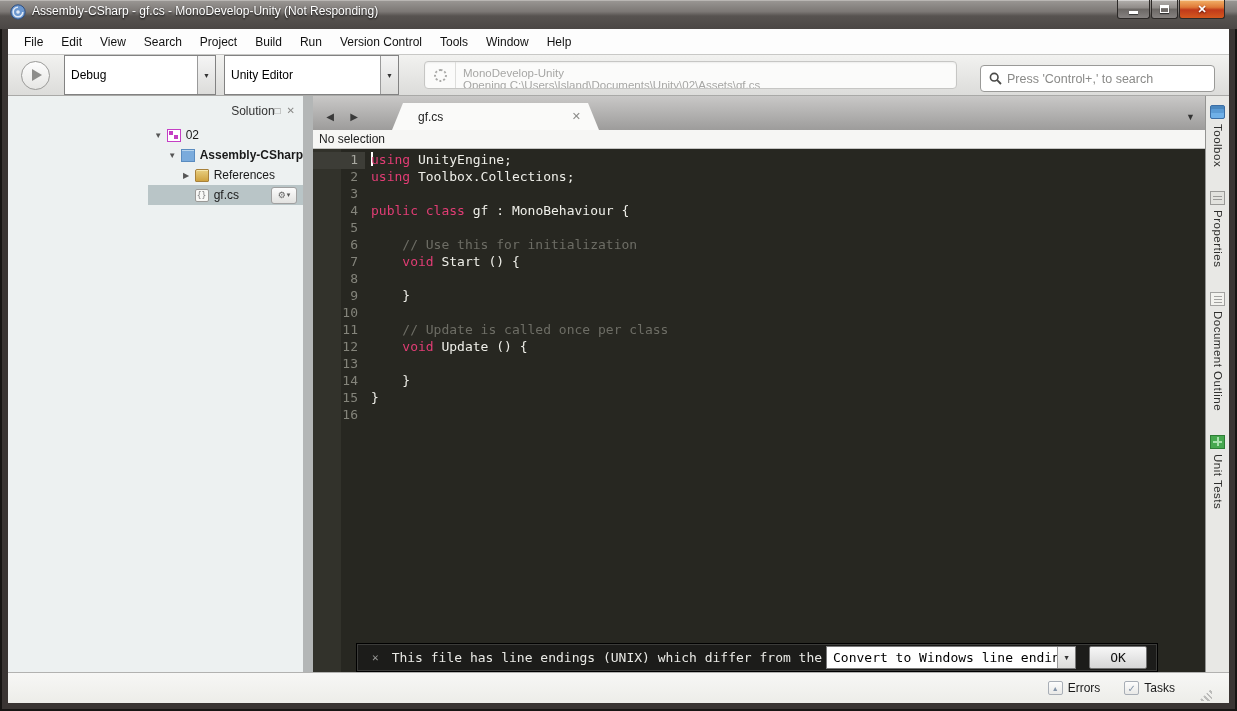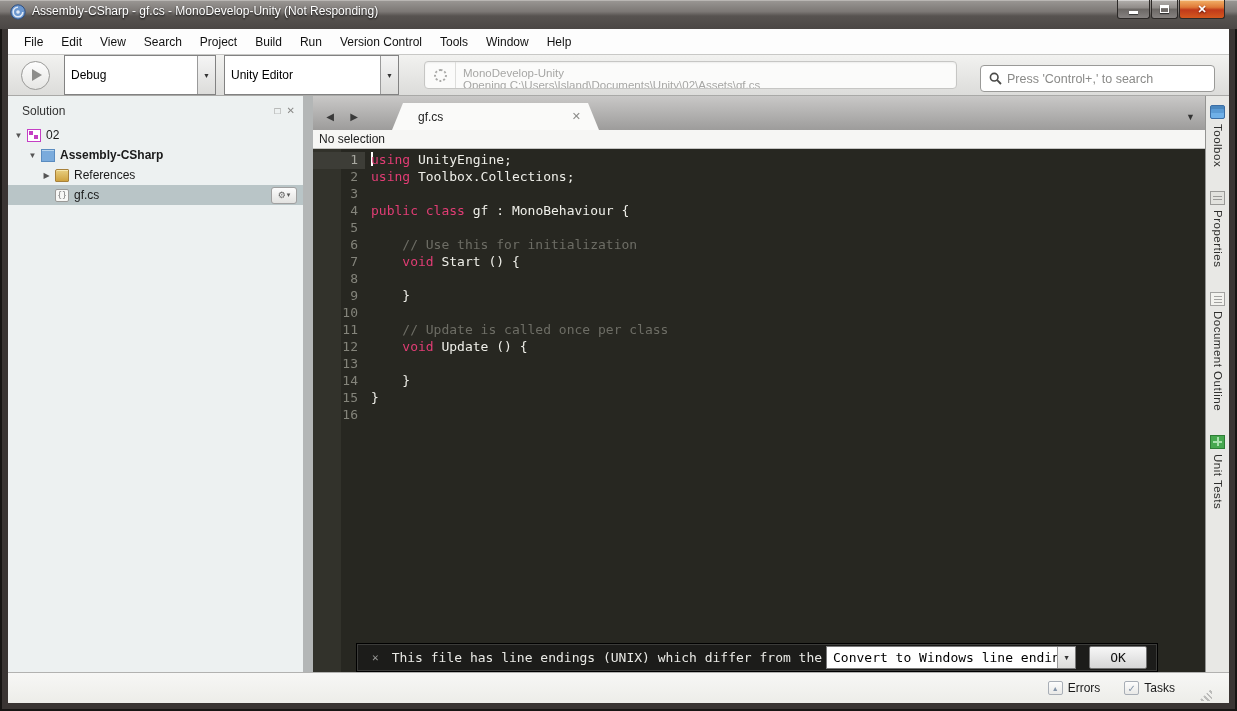--- a/index.html
+++ b/index.html
@@ -47,21 +47,21 @@
   .status-line { color:#a7a7a5; font-size:11.5px; line-height:12px; white-space:nowrap; }
   .search-box { margin-left:auto; margin-right:14px; width:235px; height:27px; border:1px solid #9a9a98; border-radius:4px;
     background:#fff; display:flex; align-items:center;margin-top:7px; }
   .search-box svg { margin:0 5px 0 8px; flex:0 0 auto; }
   .search-input { border:none; outline:none; flex:1; font-family:"Liberation Sans",sans-serif; font-size:12.5px; color:#333; background:transparent; }
   .search-input::placeholder { color:#8a8a88; opacity:1; }
 
   
   .main { flex:1; display:flex; min-height:0; }
 
-  .solution-pad { width:295px; background:#edf1f1; display:flex; flex-direction:column; }
+  .solution-pad { width:295px; background:#edf1f1; display:flex; flex-direction:column;align-items:flex-end; }
   .pad-header { height:29px; display:flex; align-items:center; padding:0 8px 0 14px; color:#333; }
   .pad-header-icons { margin-left:auto; display:flex; gap:6px; color:#8a8a88; font-size:10px; }
   .tree-row { height:20px; display:flex; align-items:center; white-space:nowrap; }
   .tree-row.selected { background:#b9c5c7; }
   .expander { width:13px; font-size:8px; color:#555; text-align:center; flex:0 0 auto; }
   .tree-icon { width:14px; height:13px; margin:0 5px 0 2px; flex:0 0 auto; display:inline-block; }
   .icon-solution { background:#fff; border:1px solid #c43fc4;
     background-image:linear-gradient(#c43fc4,#c43fc4),linear-gradient(#c43fc4,#c43fc4);
     background-size:4px 4px,4px 4px; background-position:1px 1px,6px 5px; background-repeat:no-repeat; }
   .icon-project { background:#7aabdc; border:1px solid #5a8cc0; box-shadow: inset 0 1px 0 #b7d4ec; }

